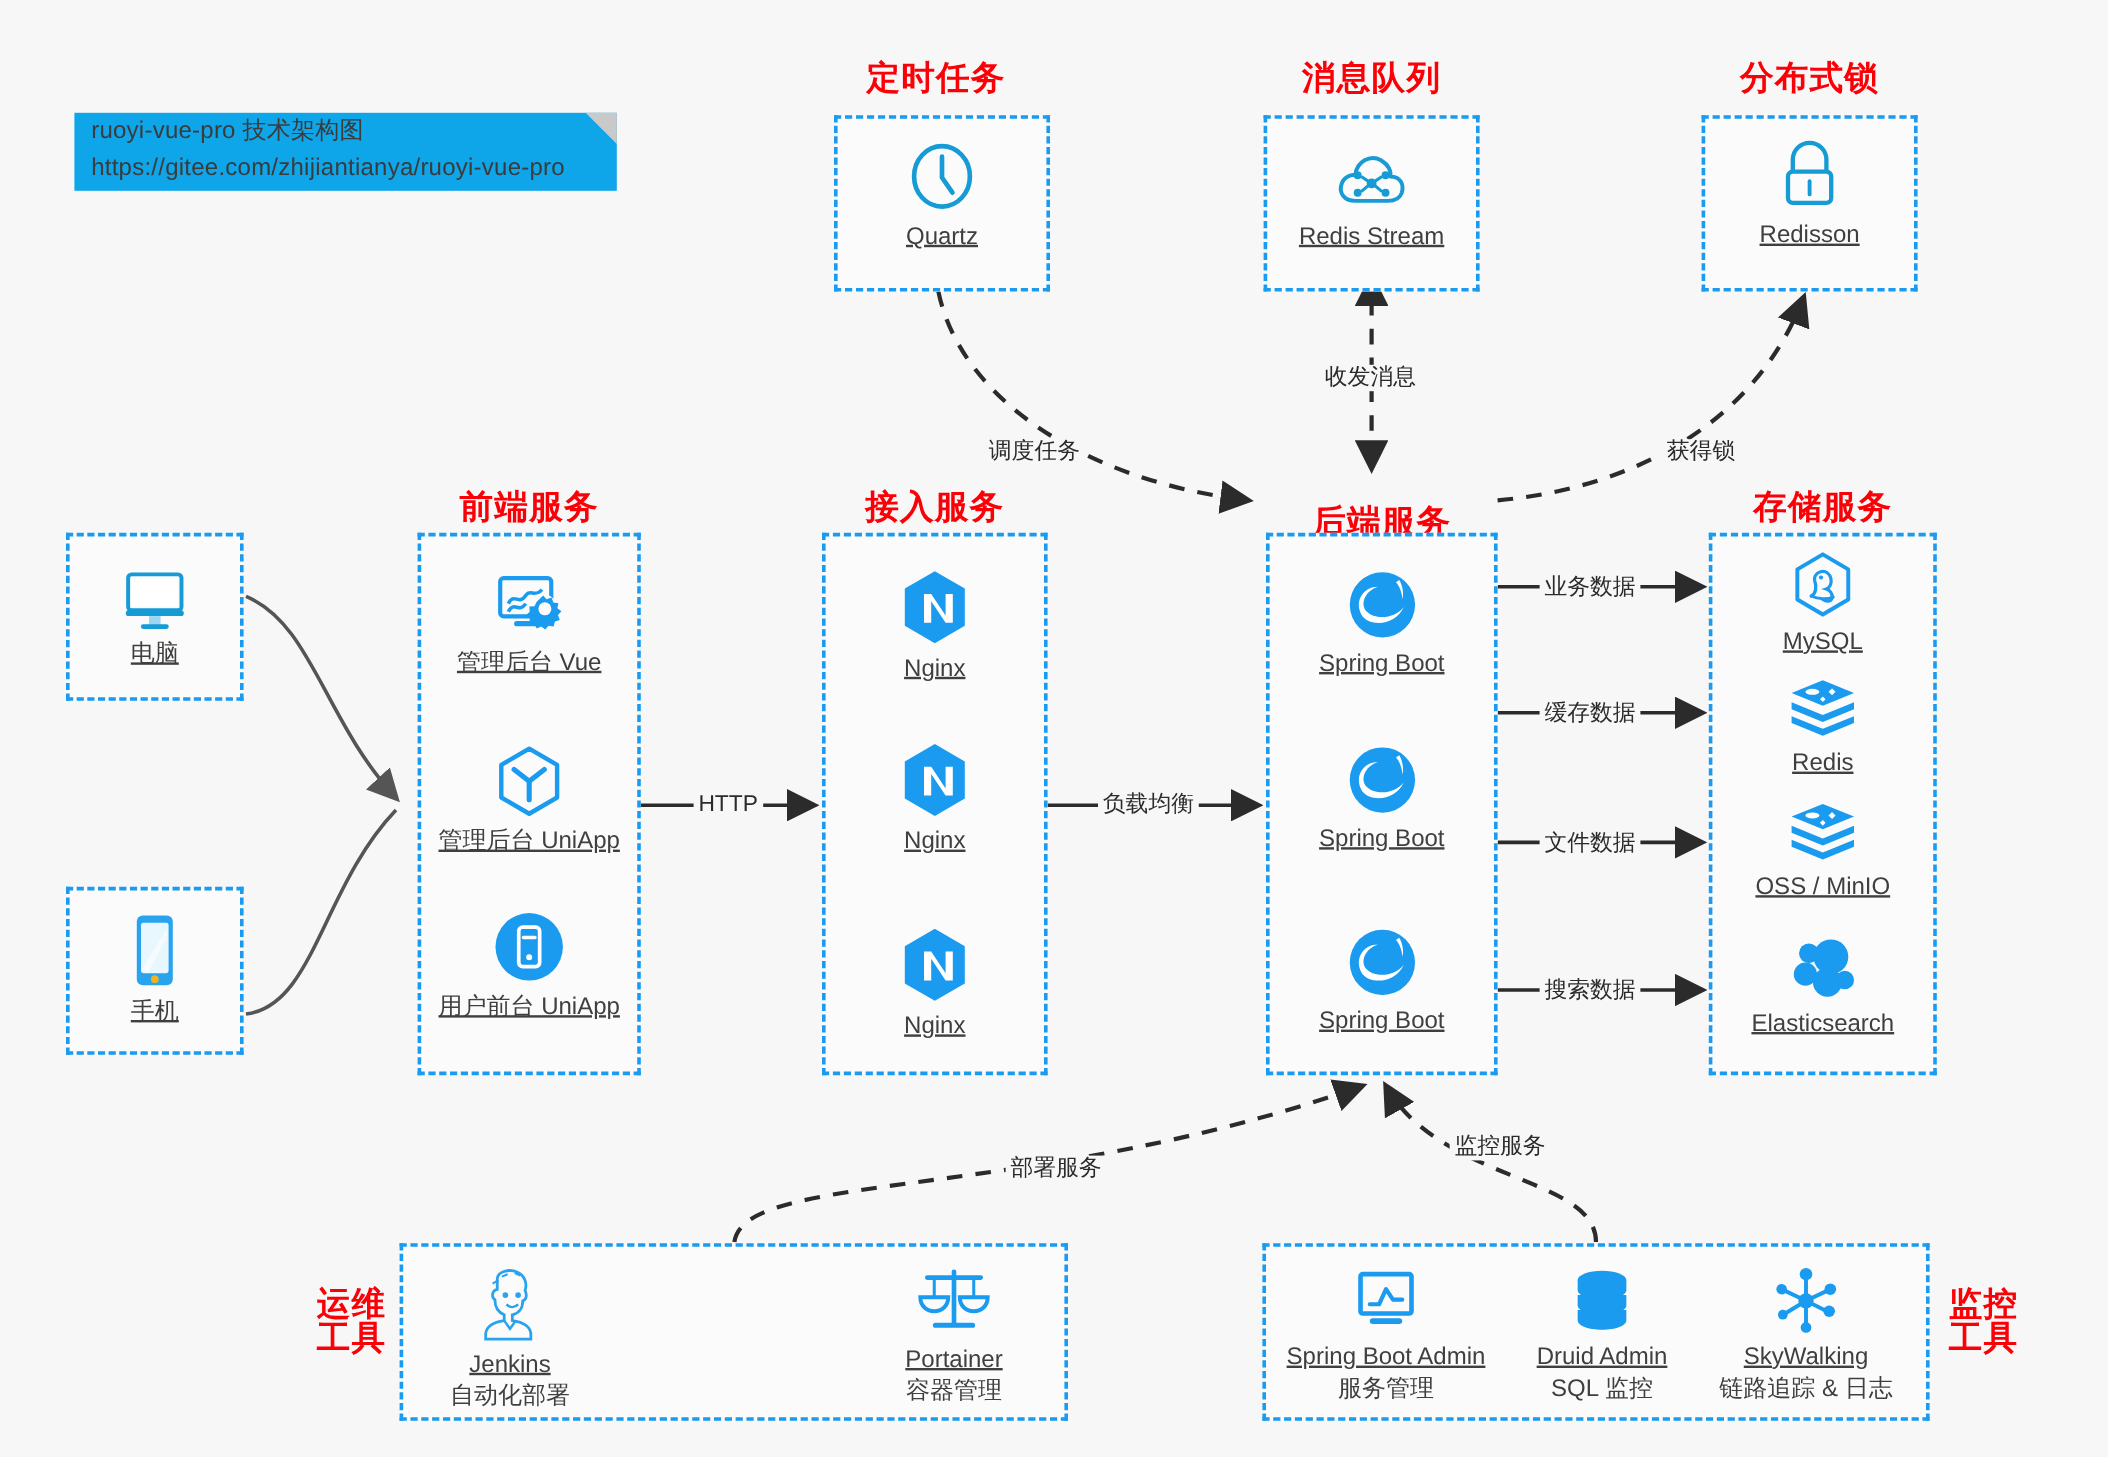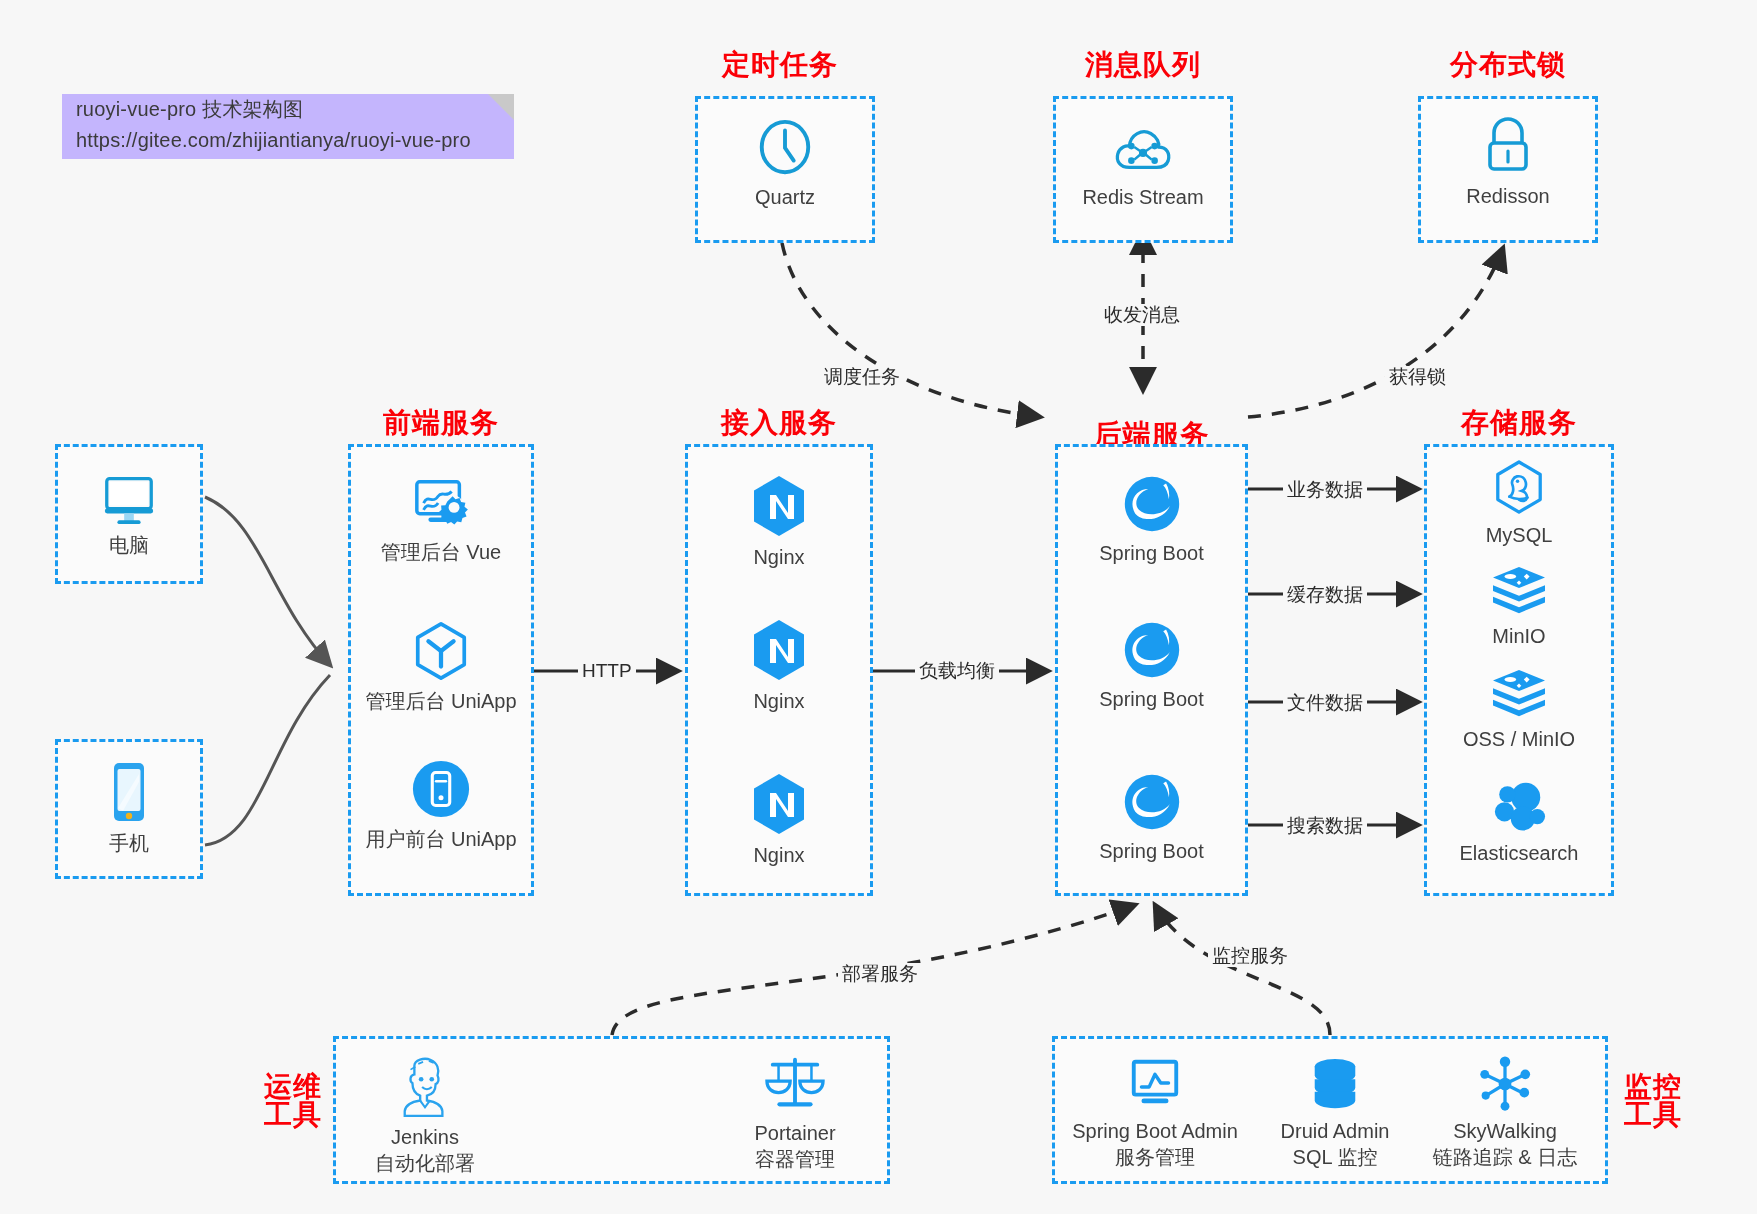--- a/index.html
+++ b/index.html
@@ -9,21 +9,21 @@
     font-family:"Liberation Sans","DejaVu Sans",sans-serif;
     overflow:hidden;
     position:relative;
   }
   #canvas{position:absolute;left:0;top:0;width:1757px;height:1214px;}
   svg.wires{position:absolute;left:0;top:0;width:1757px;height:1214px;pointer-events:none;}
 
   
   .note{
     position:absolute;left:62px;top:94px;width:452px;height:65px;
-    background:#c4b5fd;
+    background:#0ea5e9;
     box-shadow:0 0 0 0 transparent;
     z-index:5;
   }
   .note .fold{
     position:absolute;right:0;top:0;width:0;height:0;
     border-left:26px solid transparent;border-top:26px solid #c9c9c9;
   }
   .note .line{
     font-size:20px;color:#3b3b3b;white-space:nowrap;
     padding-left:14px;line-height:31px;letter-spacing:.2px;
@@ -44,21 +44,21 @@
     box-sizing:border-box;
   }
 
   
   .cell{
     position:absolute;
     display:flex;flex-direction:column;align-items:center;justify-content:flex-start;
     text-align:center;
   }
   .cell .cap{
-    font-size:20px;color:#3f3f3f;white-space:nowrap;line-height:26px;margin-top:6px;
+    font-size:20px;color:#3f3f3f;white-space:nowrap;line-height:26px;margin-top:6px;text-decoration:underline;
   }
   .cell .cap2{
     font-size:20px;color:#3f3f3f;white-space:nowrap;line-height:26px;
   }
   .ico{display:block;}
 
   
   .elabel{
     position:absolute;font-size:19px;color:#2b2b2b;background:#f7f7f7;
     padding:0 4px;white-space:nowrap;line-height:22px;
@@ -283,21 +283,21 @@
 
   <div class="cell" style="left:1424px;top:565px;width:190px;">
     <svg class="ico" width="58" height="52" viewBox="0 0 60 54">
       <path d="M30 2 L57 13 L30 24 L3 13 Z" fill="#1a9bf0"></path>
       <path d="M3 21 L30 32 L57 21 L57 27 L30 38 L3 27 Z" fill="#1a9bf0"></path>
       <path d="M3 33 L30 44 L57 33 L57 39 L30 50 L3 39 Z" fill="#1a9bf0"></path>
       <ellipse cx="21" cy="12" rx="6" ry="2.6" fill="#ffffff"></ellipse>
       <path d="M38 9 l3 3 -3 3 -3 -3 z" fill="#ffffff"></path>
       <path d="M30 16 l2.4 2.4 -2.4 2.4 -2.4 -2.4 z" fill="#ffffff"></path>
     </svg>
-    <div class="cap">MinIO</div>
+    <div class="cap">Redis</div>
   </div>
 
   <div class="cell" style="left:1424px;top:668px;width:190px;">
     <svg class="ico" width="58" height="52" viewBox="0 0 60 54">
       <path d="M30 2 L57 13 L30 24 L3 13 Z" fill="#1a9bf0"></path>
       <path d="M3 21 L30 32 L57 21 L57 27 L30 38 L3 27 Z" fill="#1a9bf0"></path>
       <path d="M3 33 L30 44 L57 33 L57 39 L30 50 L3 39 Z" fill="#1a9bf0"></path>
       <ellipse cx="21" cy="12" rx="6" ry="2.6" fill="#ffffff"></ellipse>
       <path d="M38 9 l3 3 -3 3 -3 -3 z" fill="#ffffff"></path>
       <path d="M30 16 l2.4 2.4 -2.4 2.4 -2.4 -2.4 z" fill="#ffffff"></path>

